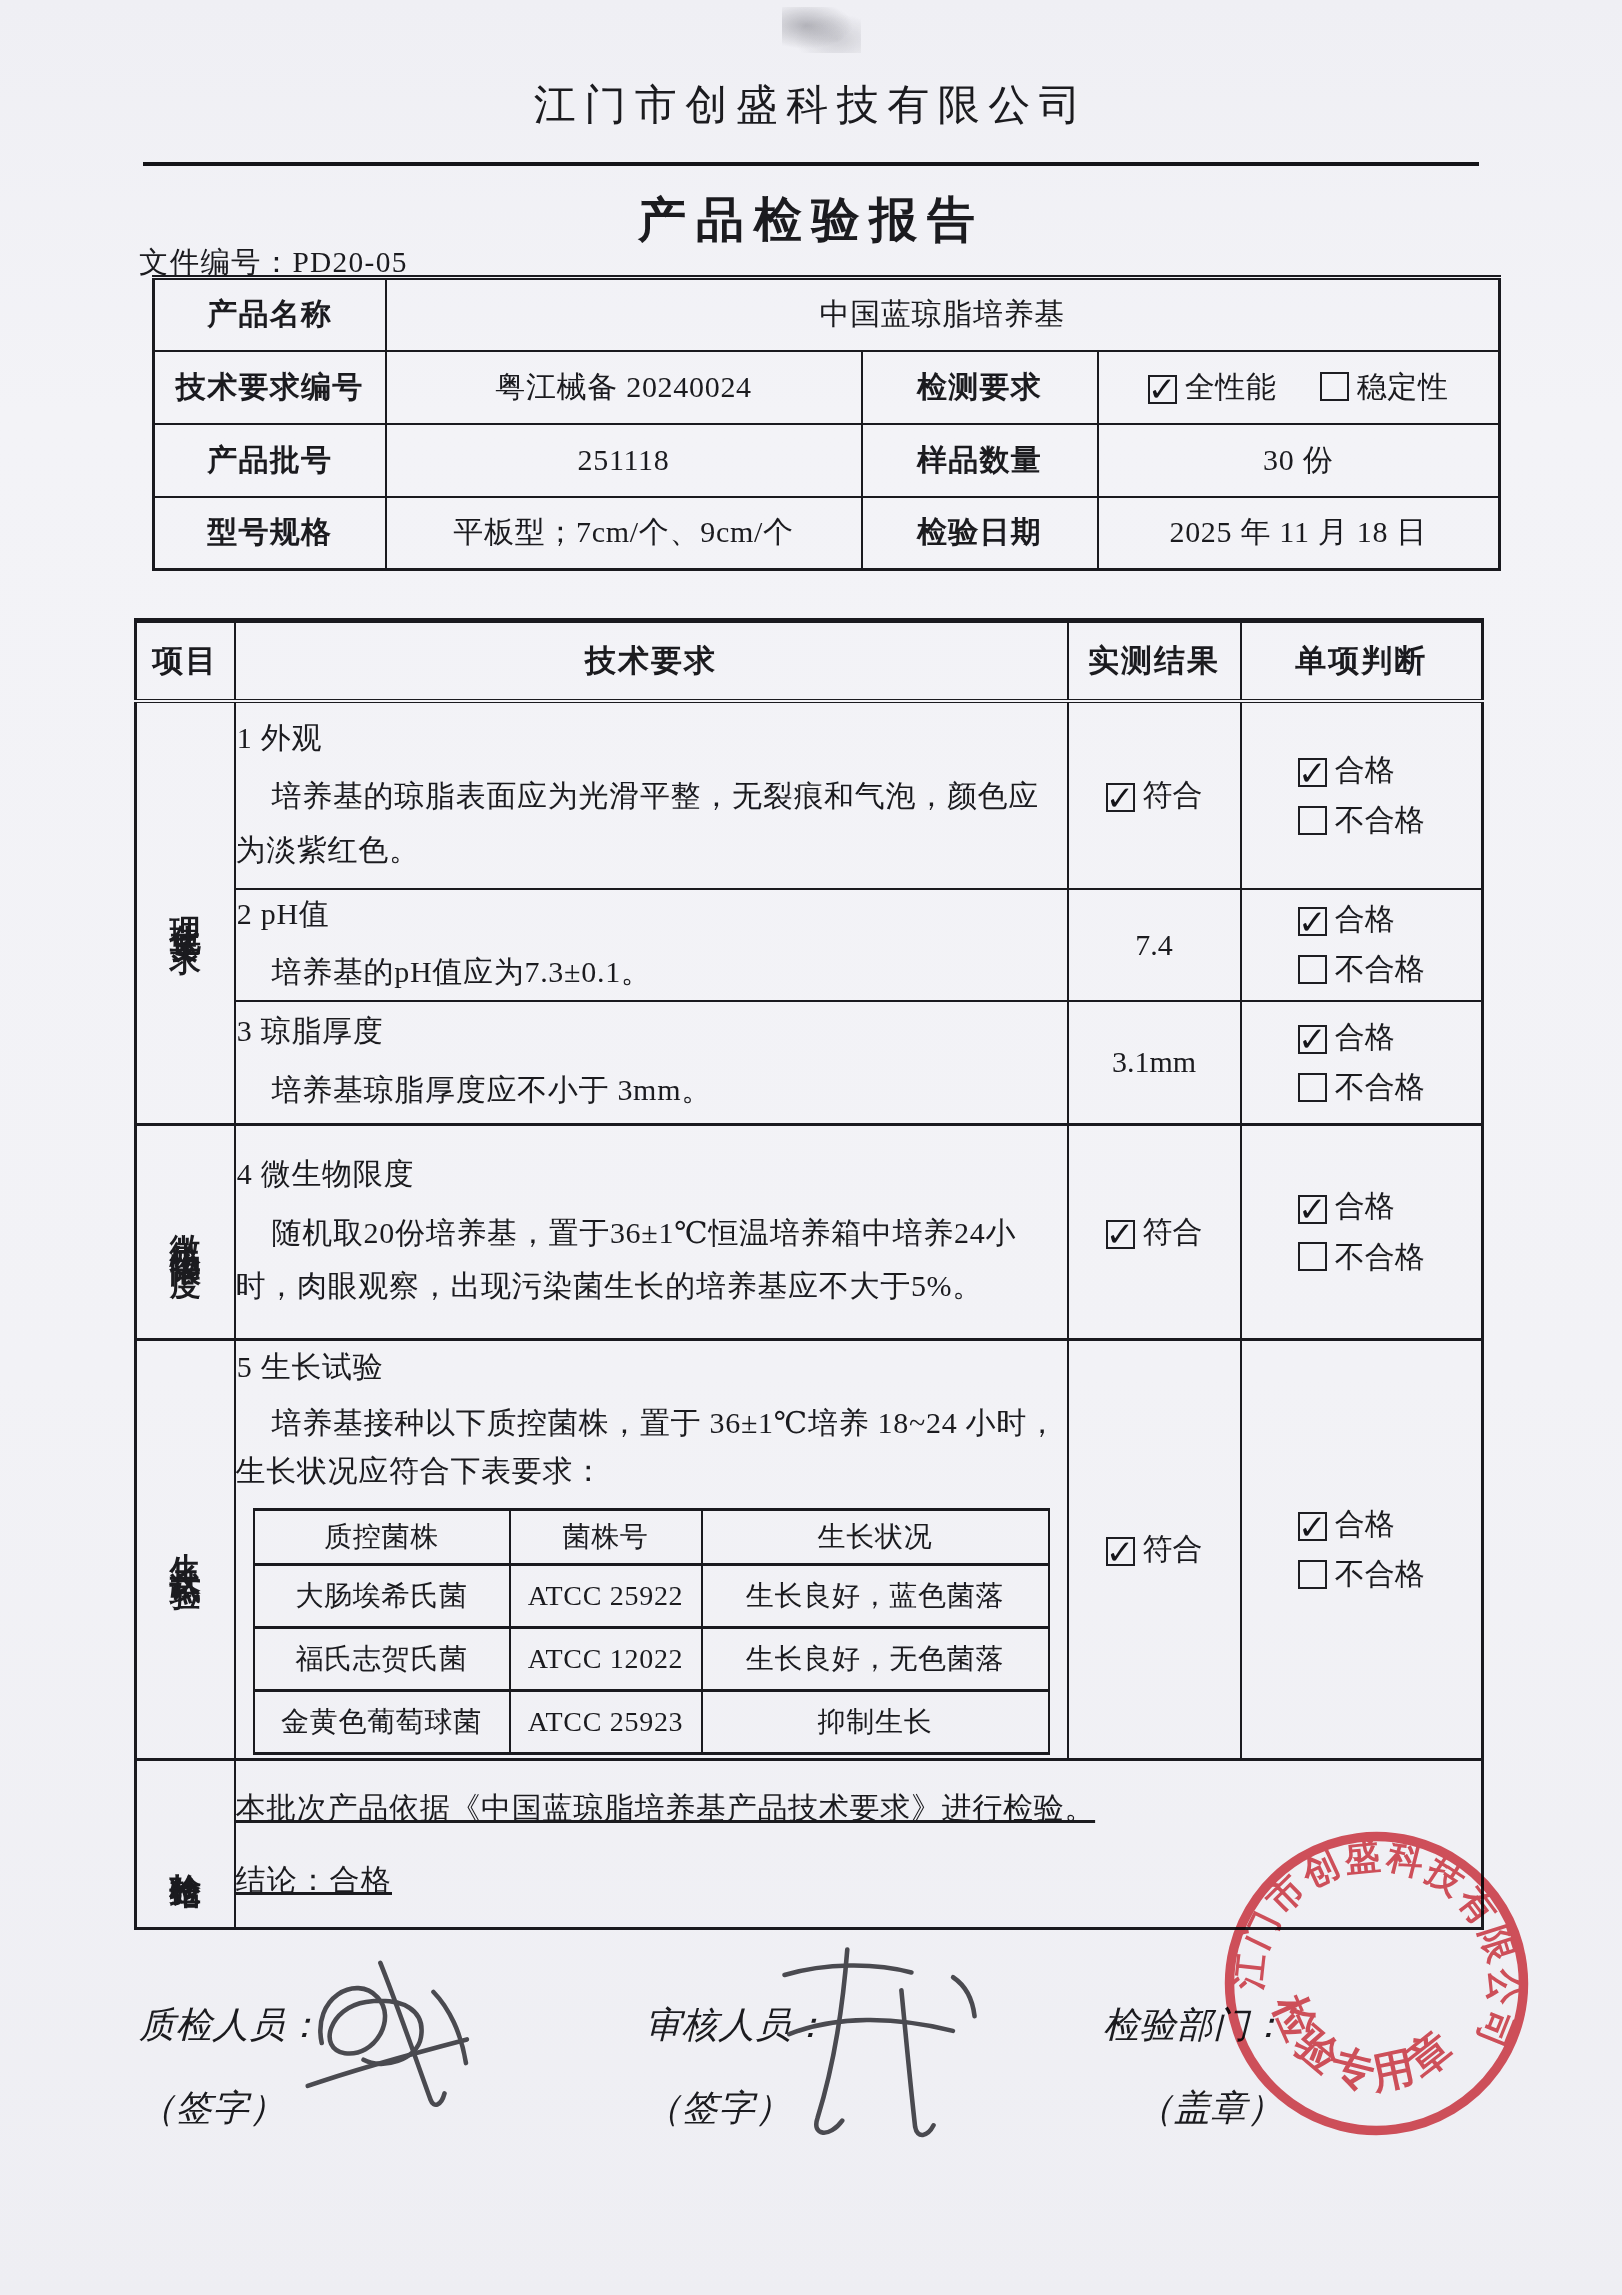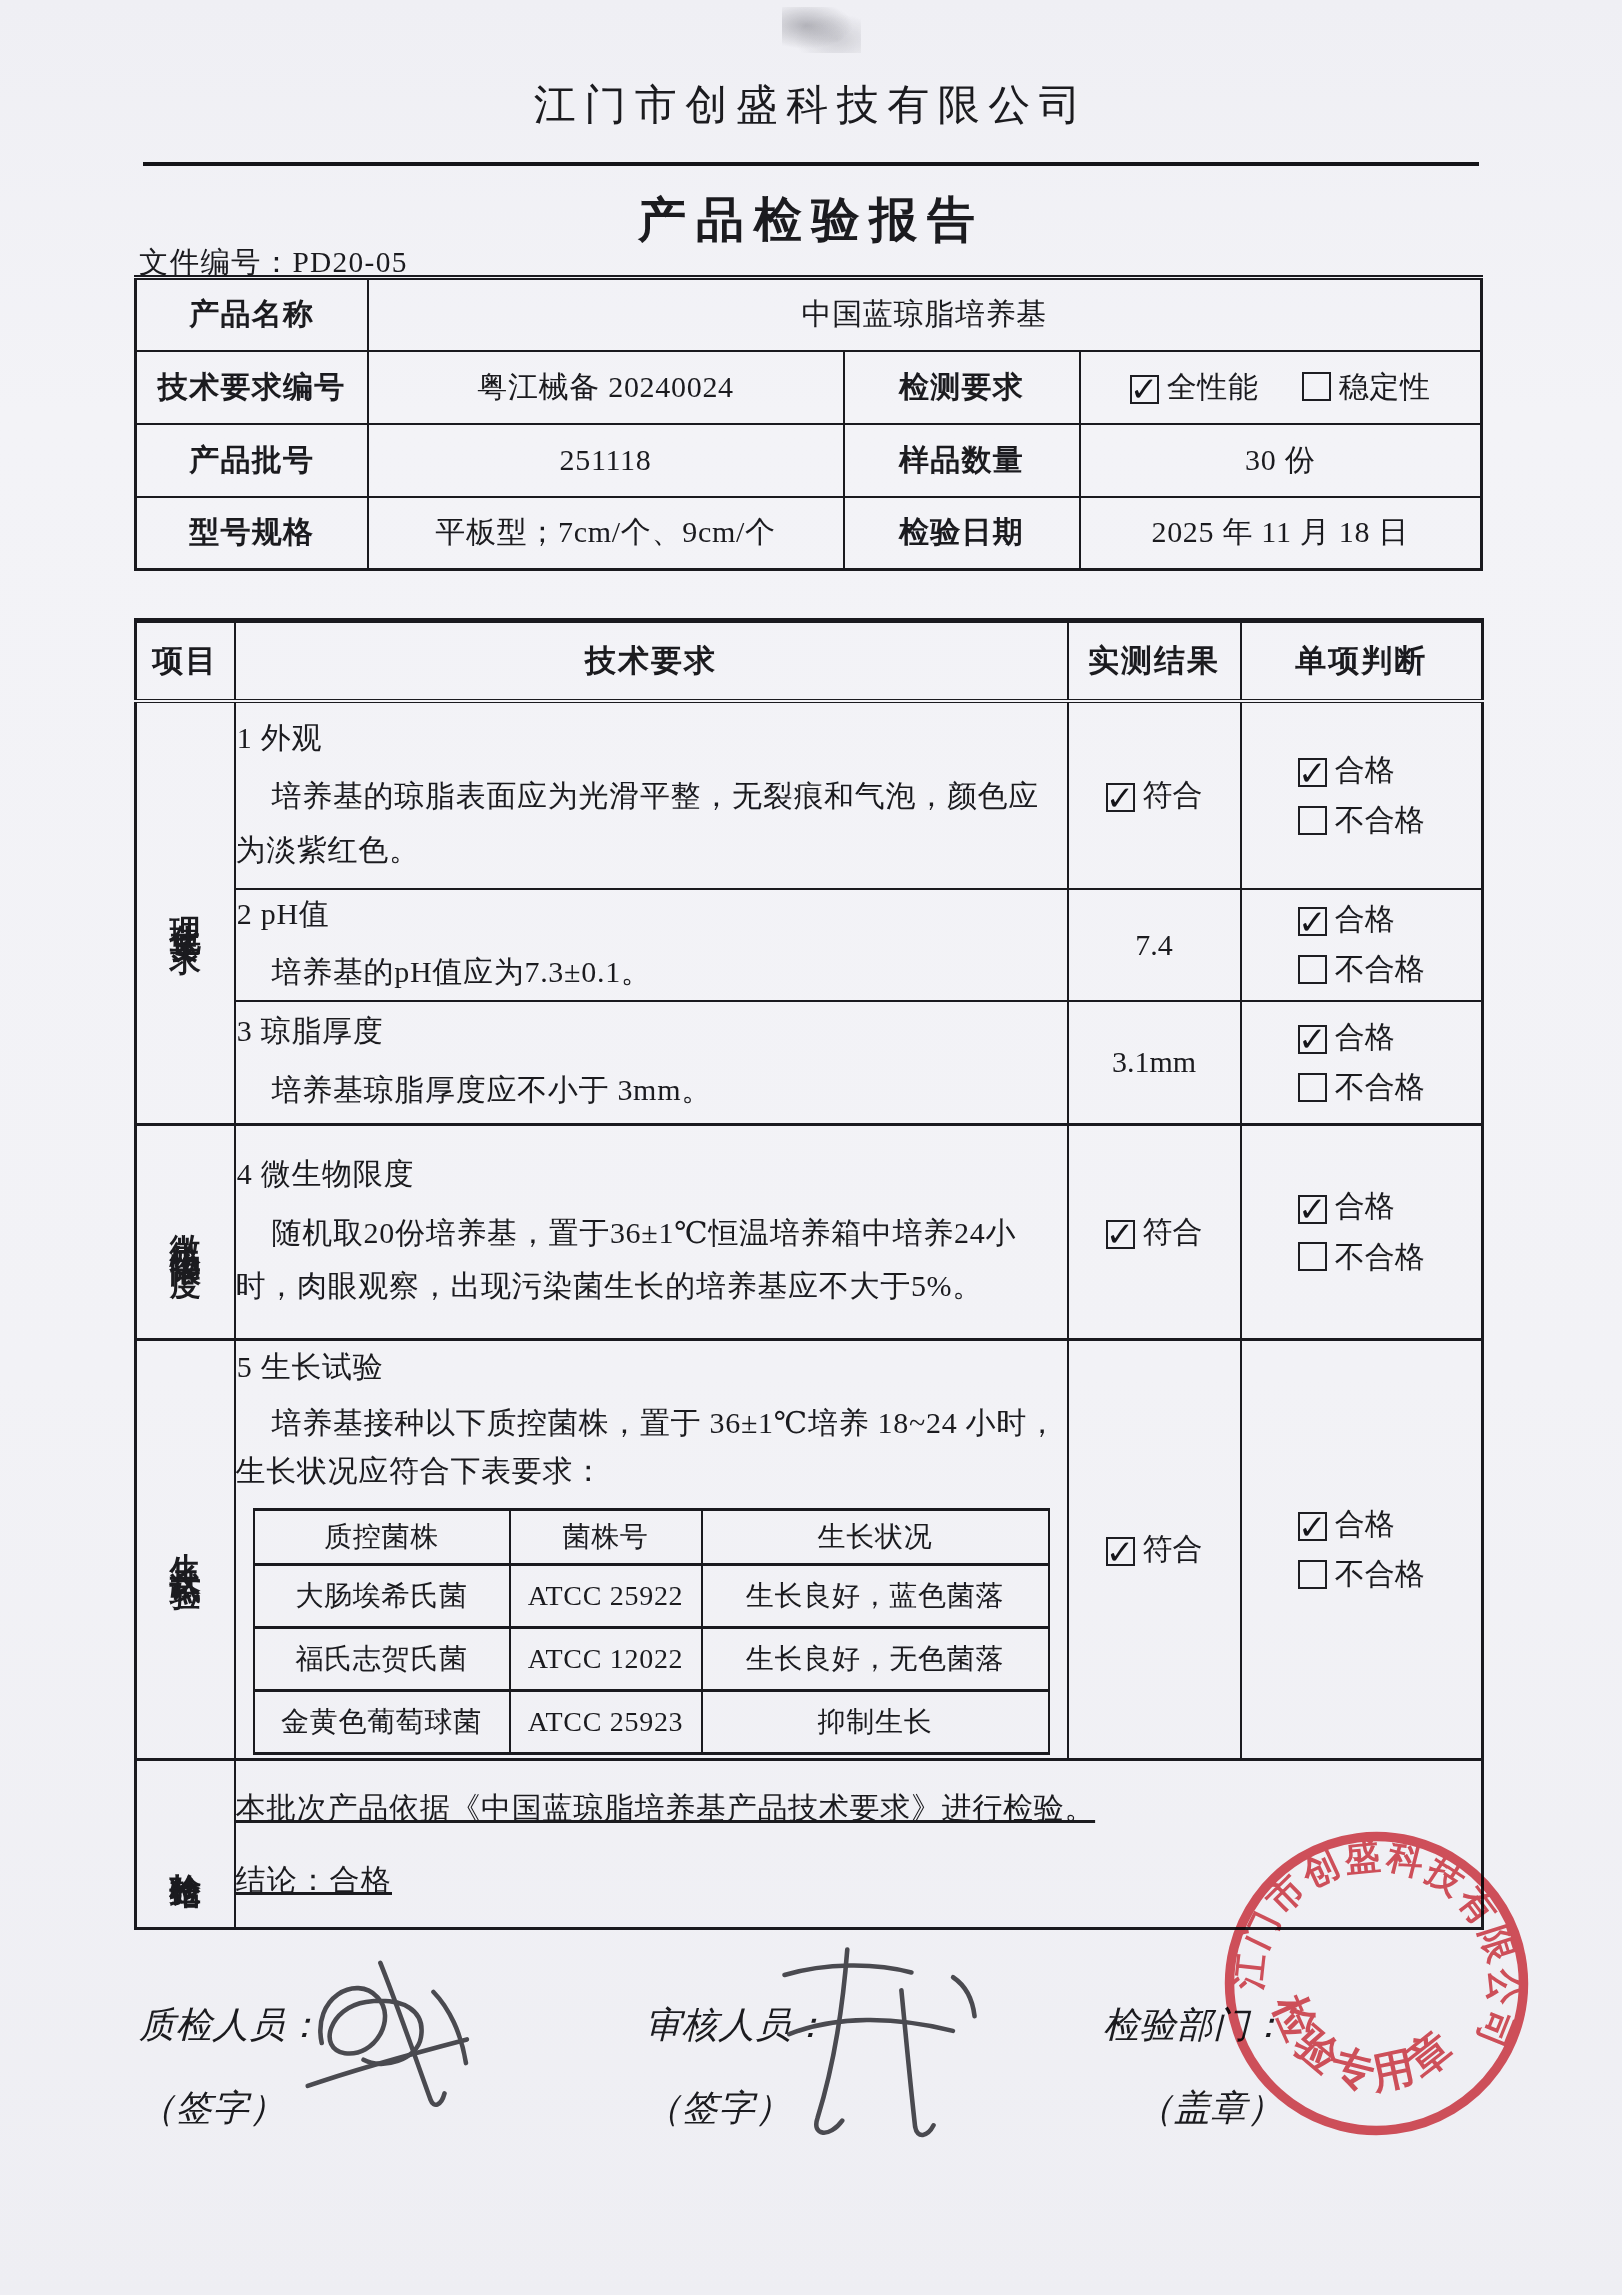--- a/index.html
+++ b/index.html
@@ -17,21 +17,21 @@
   .company{position:absolute;left:0;top:77px;width:100%;text-align:center;
     font-size:42px;letter-spacing:8.5px;font-weight:500;}
   .rule{position:absolute;left:143px;top:162px;width:1336px;height:3.9px;background:#141418;}
   .title{position:absolute;left:0;top:188px;width:100%;text-align:center;
     font-size:48px;font-weight:700;letter-spacing:9.8px;}
   .fileno{position:absolute;left:139px;top:243px;font-size:29.4px;letter-spacing:1.3px;}
   
   table.t{position:absolute;border-collapse:collapse;table-layout:fixed;}
   table.t td{border:2px solid #1a1a1f;font-size:30px;vertical-align:middle;
     padding:0;overflow:hidden;}
-  table.t1{left:134px;top:275px;width:1346px;border:3.3px solid #1a1a1f;}
+  table.t1{left:152px;top:275px;width:1346px;border:3.3px solid #1a1a1f;}
   table.t1 tr{height:73px;}
   table.t1 tr:first-child td{border-top:5.2px double #1a1a1f;}
   table.t1 tr:last-child td{border-bottom:3.9px solid #1a1a1f;}
   td.lbl{text-align:center;font-weight:700;letter-spacing:1.3px;}
   td.val{text-align:center;letter-spacing:0.7px;}
   
   .cb{display:inline-flex;width:29px;height:29px;border:2.6px solid #1d1d22;box-sizing:border-box;
     align-items:center;justify-content:center;margin-right:7.9px;vertical-align:-4.6px;
     font-family:"DejaVu Sans","Liberation Sans",sans-serif;font-size:34px;line-height:1;
     font-weight:700;color:#15151a;}

